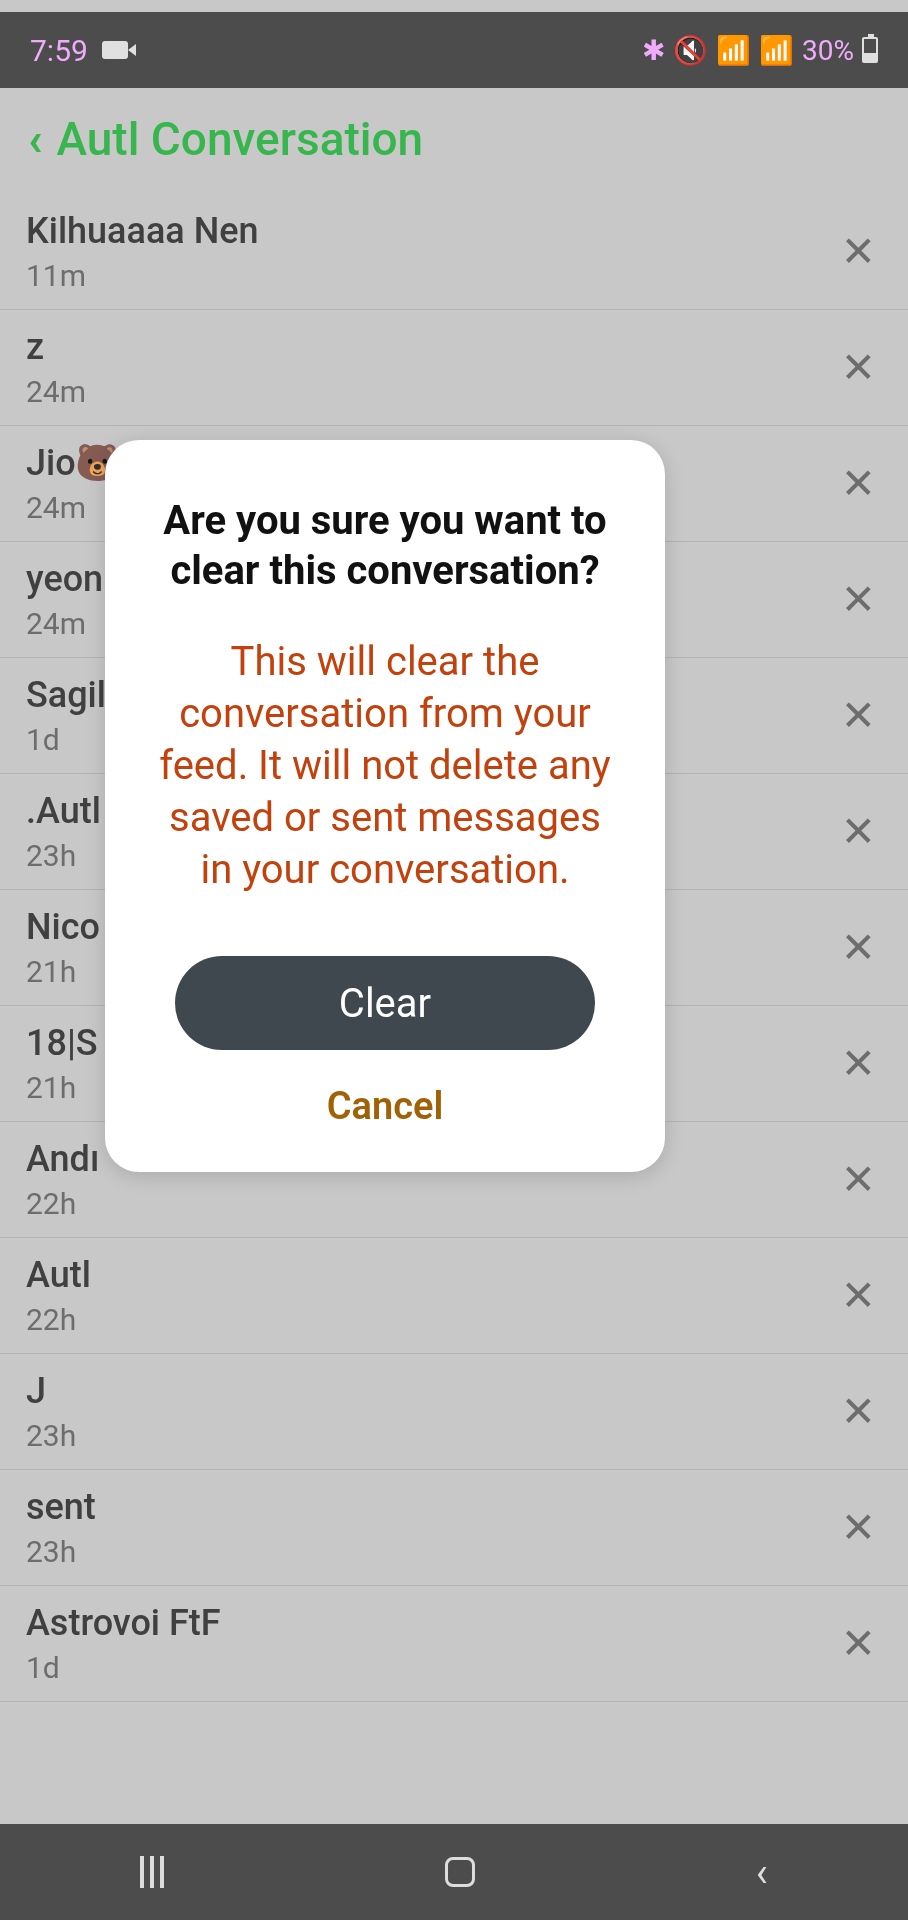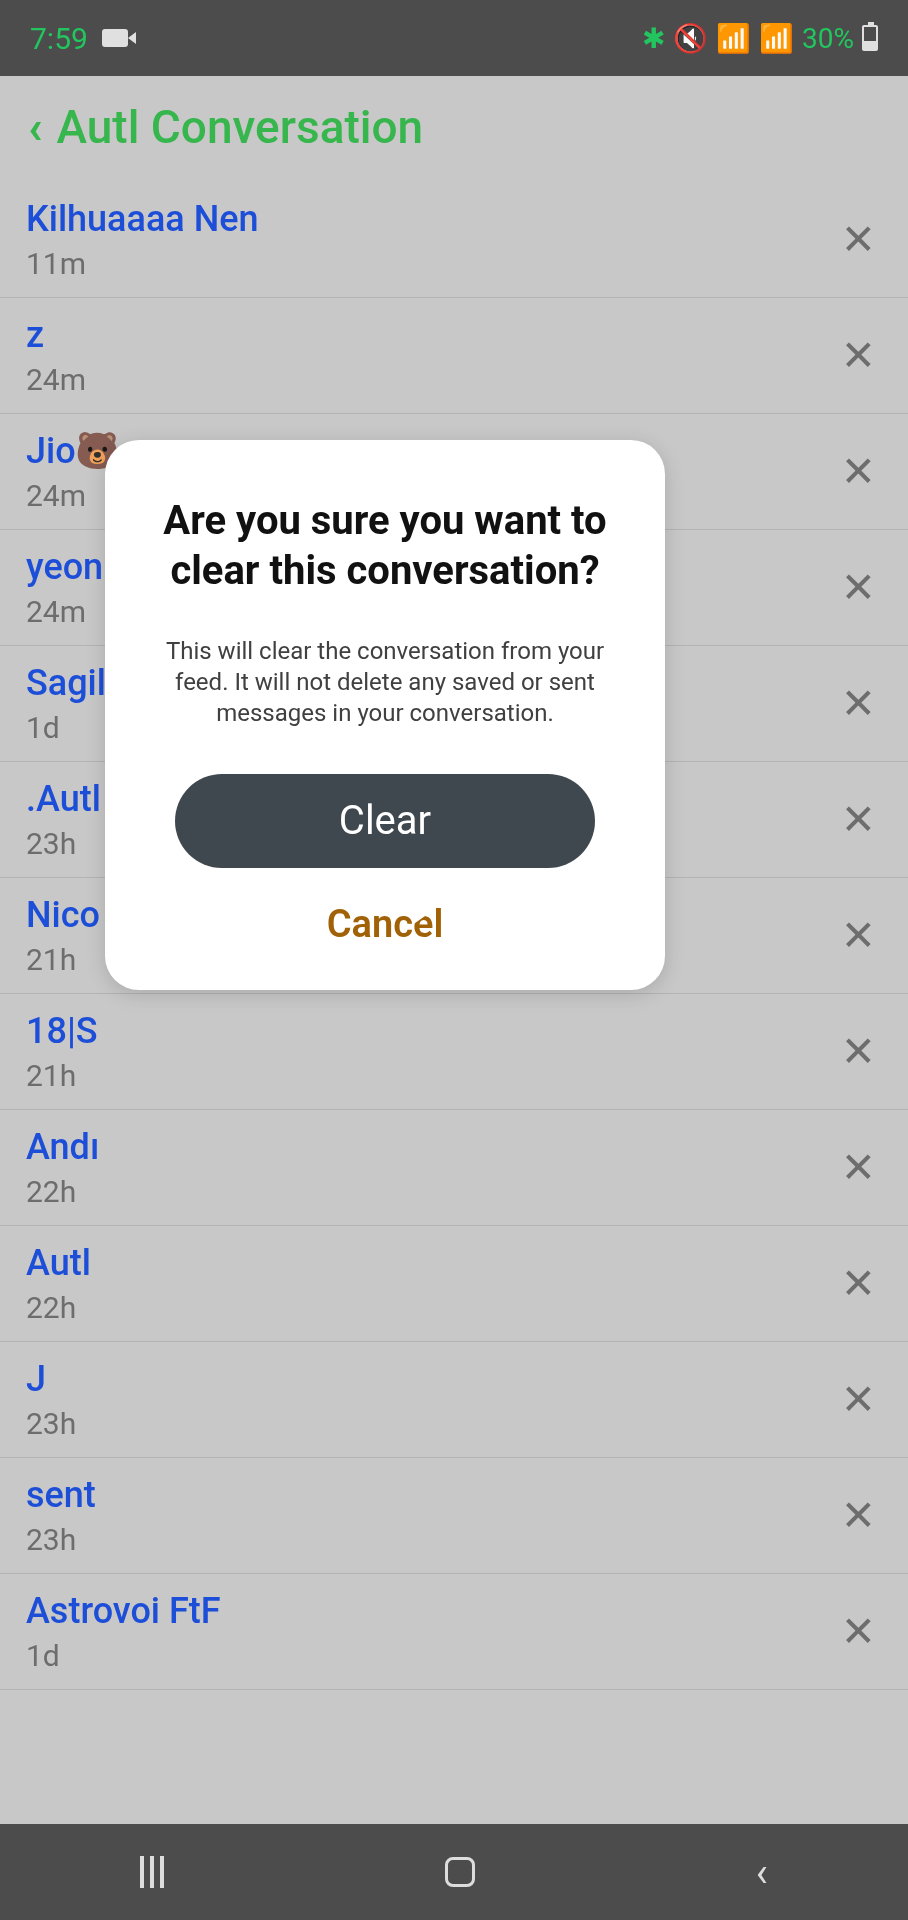--- a/index.html
+++ b/index.html
@@ -2,26 +2,27 @@
 <html><head>
 <meta charset="utf-8">
 <style>
   * { box-sizing: border-box; margin: 0; padding: 0; }
   html, body { width: 908px; height: 1920px; overflow: hidden; font-family: -apple-system, BlinkMacSystemFont, "Segoe UI", Roboto, Arial, sans-serif; }
   body { background: #c8c8c8; position: relative; }
 
   .status-bar {
     height: 76px;
     background: #4c4c4c;
-    color: #22c55e;
+    color: #f0abfc;
     display: flex;
     align-items: center;
     justify-content: space-between;
     padding: 0 30px;
     font-size: 30px;
+    margin-top: 12px;
   }
   .status-left { display: flex; align-items: center; gap: 14px; }
   .status-right { display: flex; align-items: center; gap: 8px; font-size: 28px; }
   .cam-icon {
     width: 26px; height: 18px; background: #e0e0e0; border-radius: 3px; position: relative;
   }
   .cam-icon::after {
     content: ""; position: absolute; right: -8px; top: 3px; width: 0; height: 0;
     border-top: 6px solid transparent; border-bottom: 6px solid transparent; border-right: 8px solid #e0e0e0;
   }
@@ -44,21 +45,21 @@
 
   .list { }
   .row {
     display: flex;
     align-items: center;
     padding: 16px 26px 16px 26px;
     border-bottom: 1px solid #b3b3b3;
     min-height: 100px;
   }
   .row-main { flex: 1; min-width: 0; }
-  .row-name { font-size: 36px; font-weight: 500; color: #1d4ed8; white-space: nowrap; overflow: hidden; text-overflow: clip; }
+  .row-name { font-size: 36px; font-weight: 500; color: #404040; white-space: nowrap; overflow: hidden; text-overflow: clip; }
   .row-time { font-size: 30px; color: #6d6d6d; margin-top: 6px; }
   .row-x { color: #6d6d6d; font-size: 42px; padding: 0 6px; line-height:1; }
 
   .overlay {
     position: absolute; inset: 0;
     background: rgba(0,0,0,0);
     display: flex; align-items: flex-start; justify-content: center;
   }
   .dialog {
     position: absolute;
@@ -72,26 +73,26 @@
     box-shadow: 0 4px 20px rgba(0,0,0,0.15);
   }
   .dialog-title {
     font-size: 40px;
     font-weight: 700;
     color: #111;
     line-height: 1.25;
   }
   .dialog-body {
     margin-top: 40px;
-    font-size: 24px;
-    color: #404040;
+    font-size: 40px;
+    color: #c2410c;
     line-height: 1.3;
   }
   .btn-primary {
-    margin-top: 44px;
+    margin-top: 60px;
     width: 420px;
     height: 94px;
     border-radius: 50px;
     background: #3f474f;
     color: #fff;
     font-size: 40px;
     display: flex; align-items: center; justify-content: center;
     margin-left: auto; margin-right: auto;
     cursor: pointer;
     font-weight: 400;

